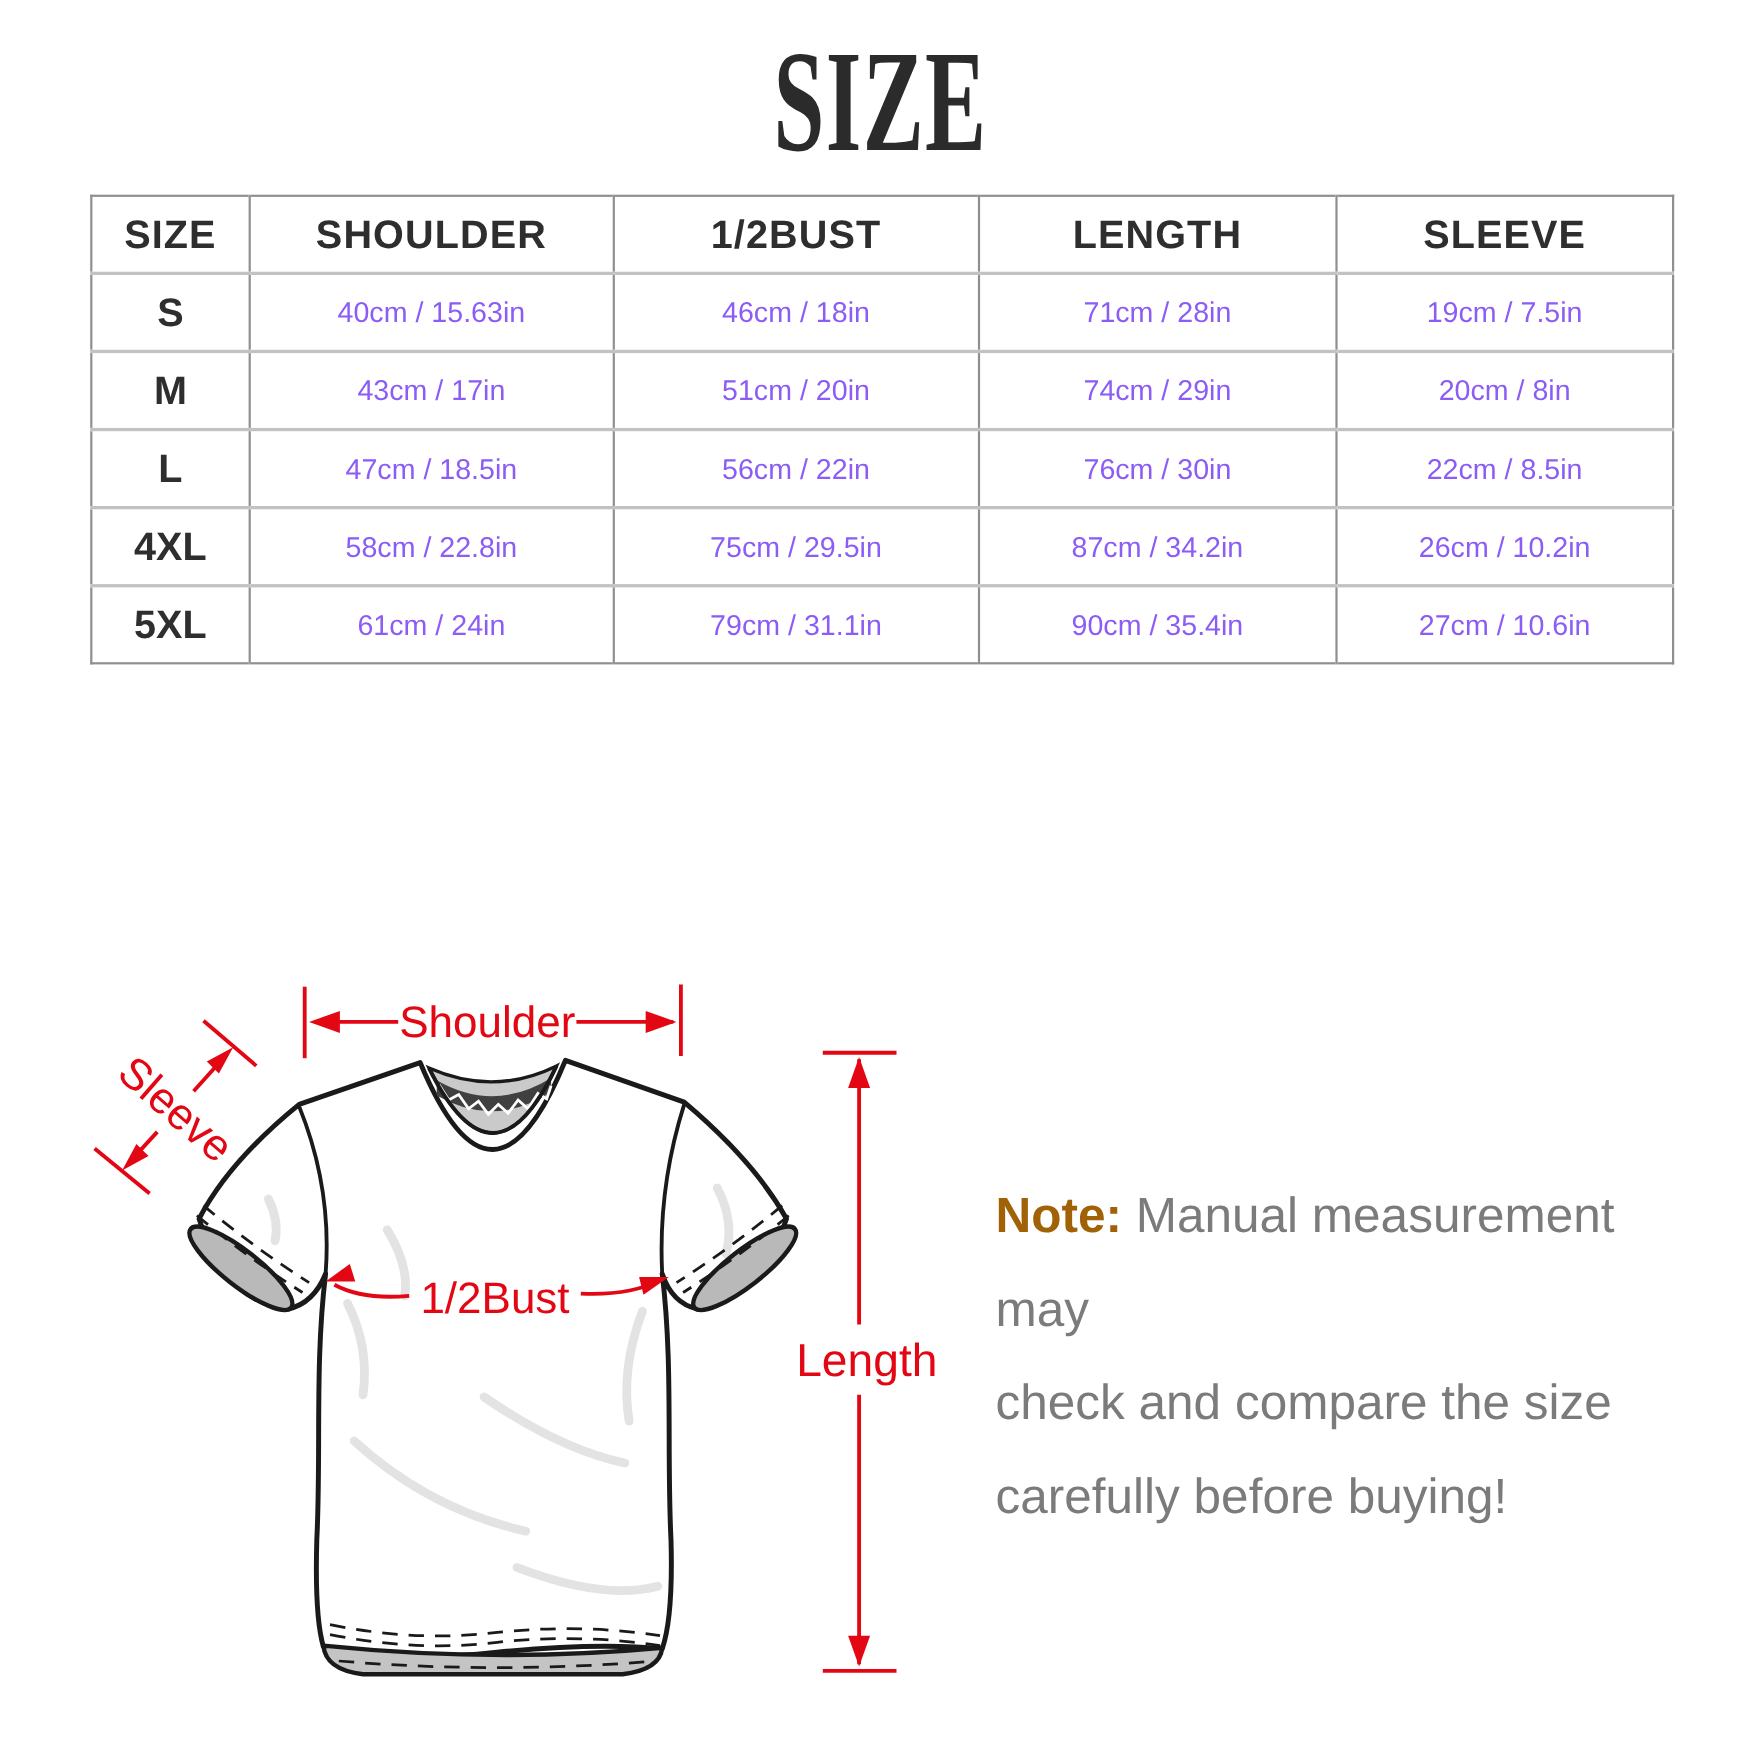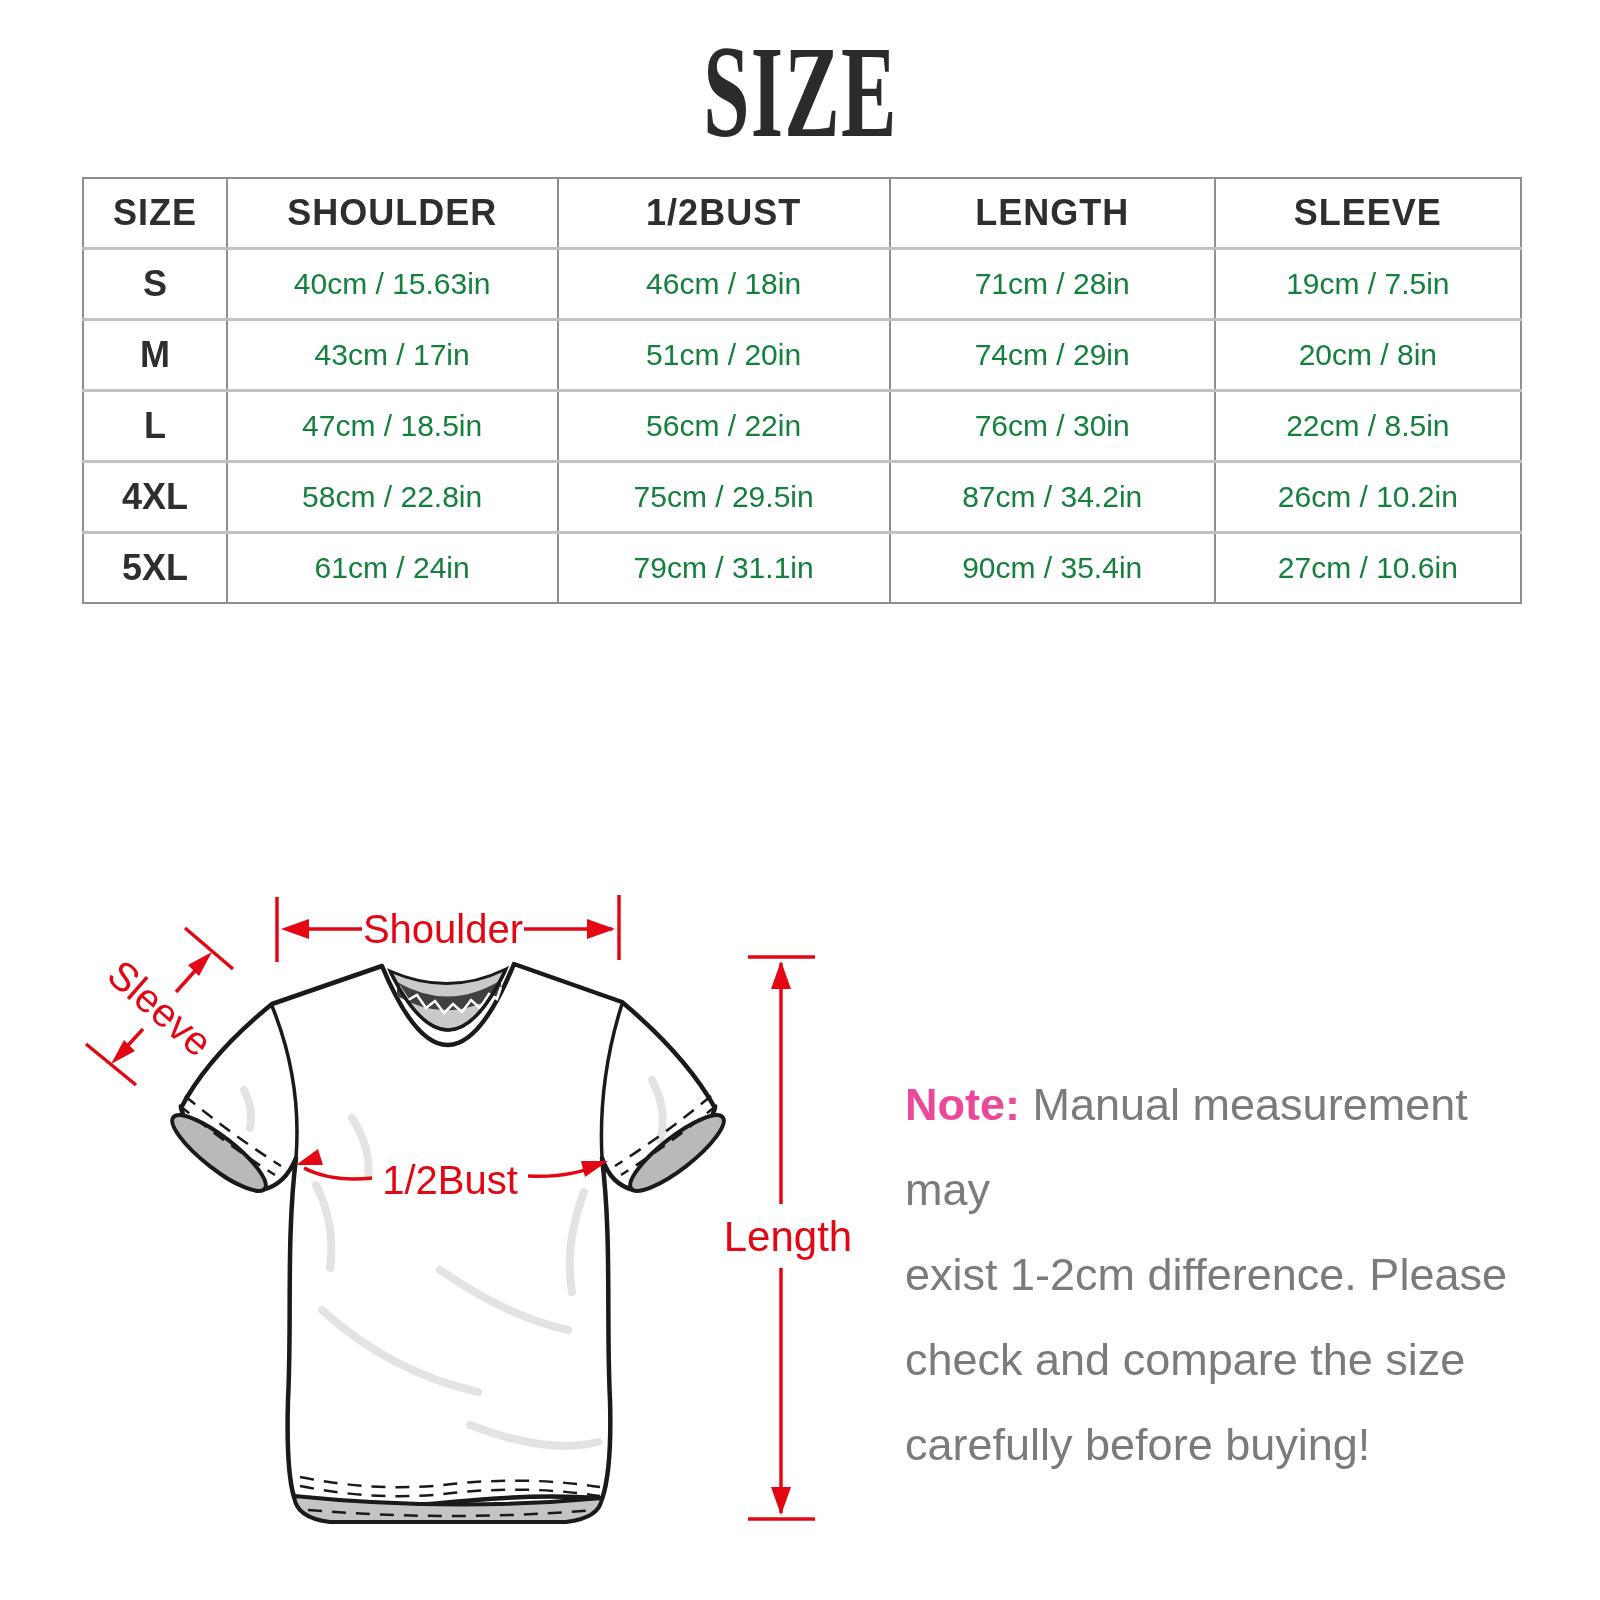--- a/index.html
+++ b/index.html
@@ -23,31 +23,31 @@
     border:2px solid #8f8f8f;
   }
   .size-table th,.size-table td{
     height:68px;text-align:center;vertical-align:middle;
     border-left:2px solid #8f8f8f;border-top:3px solid #c2c2c2;
     padding:0;white-space:nowrap;
   }
   .size-table tr:first-child th{border-top:none;}
   .size-table th:first-child,.size-table td:first-child{border-left:none;}
   .size-table th{font-size:36px;font-weight:700;color:#2e2e2e;letter-spacing:1px;}
-  .size-table td{font-size:30px;color:#15803d;}
+  .size-table td{font-size:26px;color:#8b5cf6;}
   .size-table td.size-col{font-size:36px;font-weight:700;color:#2e2e2e;}
   
   .diagram{position:absolute;left:0;top:0;width:1600px;height:1600px;}
   .red-label{fill:#e30613;font-family:"Liberation Sans","DejaVu Sans",sans-serif;}
   
   .note{
     position:absolute;left:905px;top:1062px;width:640px;
     font-size:45px;line-height:85px;color:#7b7b7b;
   }
-  .note b{font-weight:700;color:#ec4899;}
+  .note b{font-weight:700;color:#a16207;}
 </style>
 </head>
 <body>
 
 <div class="title-wrap">
   <div class="title">SIZE</div>
 </div>
 
 <table class="size-table">
   <colgroup>
@@ -188,16 +188,15 @@
     <polygon points="781,1515 771,1487 791,1487"></polygon>
   </g>
   <text class="red-label" x="443" y="943" font-size="40" text-anchor="middle">Shoulder</text>
   <text class="red-label" x="160" y="1022" font-size="40" text-anchor="middle" transform="rotate(41 160 1008)">Sleeve</text>
   <text class="red-label" x="450" y="1194" font-size="40" text-anchor="middle">1/2Bust</text>
   <text class="red-label" x="788" y="1251" font-size="42" text-anchor="middle">Length</text>
 </svg>
 
 <div class="note">
   <div><b>Note:</b><span> Manual measurement may</span></div>
-  <div>exist 1-2cm difference. Please</div>
   <div>check and compare the size</div>
   <div>carefully before buying!</div>
 </div>
 
 </body></html>

